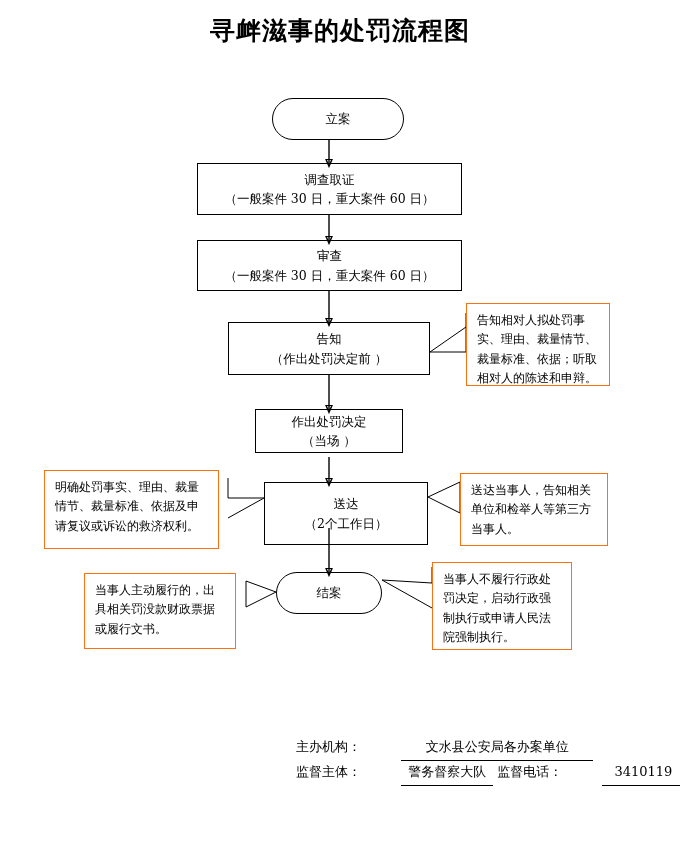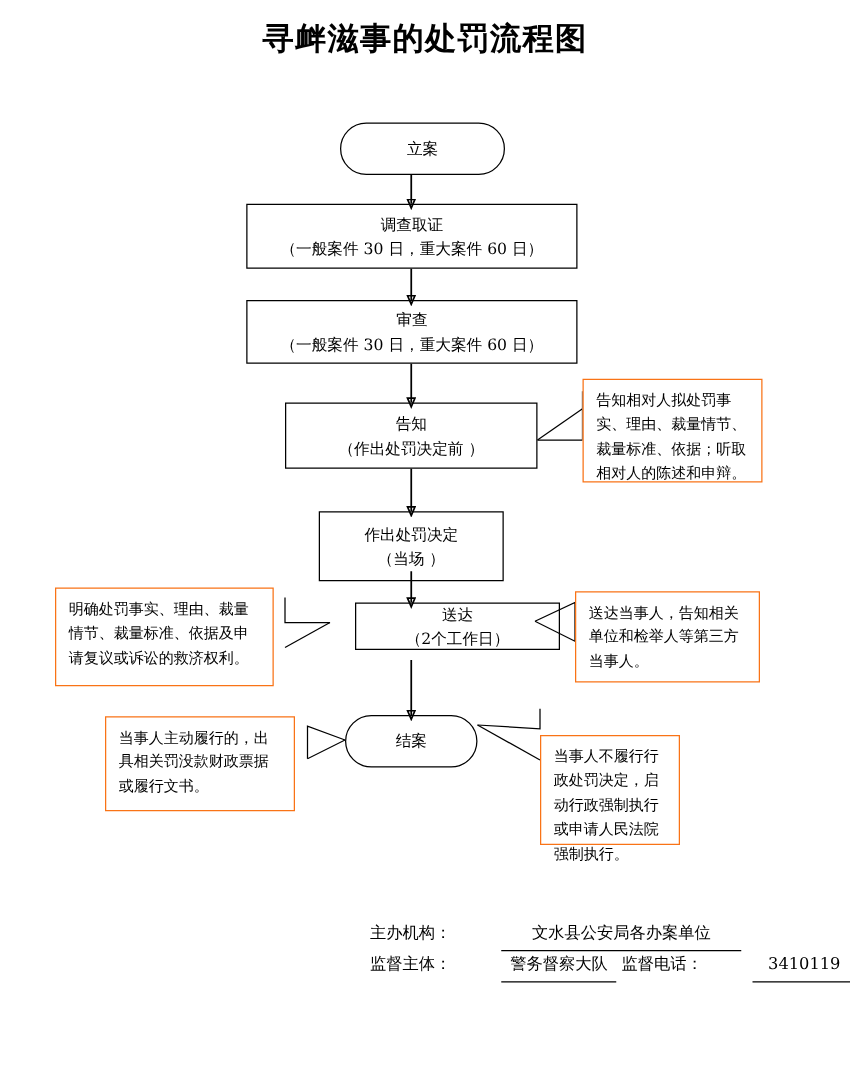--- a/index.html
+++ b/index.html
@@ -163,43 +163,43 @@
   <div class="node" style="left:197px; top:240px; width:265px; height:51px;">
     <span class="l1">审查</span>
     <span class="l2">（一般案件 30 日，重大案件 60 日）</span>
   </div>
 
   <div class="node" style="left:228px; top:322px; width:202px; height:53px;">
     <span class="l1">告知</span>
     <span class="l2">（作出处罚决定前 ）</span>
   </div>
 
-  <div class="node" style="left:255px; top:409px; width:148px; height:56px;text-align:right;">
+  <div class="node" style="left:255px; top:409px; width:148px; height:44px;text-align:right;">
     <span class="l1">作出处罚决定</span>
     <span class="l2">（当场 ）</span>
   </div>
 
-  <div class="node" style="left:264px; top:482px; width:164px; height:38px;margin-left:20px;">
+  <div class="node" style="left:264px; top:482px; width:164px; height:63px;">
     <span class="l1">送达</span>
     <span class="l2">（2个工作日）</span>
   </div>
 
   <div class="node rounded" style="left:276px; top:572px; width:106px; height:42px;">
     <span class="l1">结案</span>
   </div>
 
   <div class="callout" style="left:466px; top:303px; width:144px; height:83px;">告知相对人拟处罚事实、理由、裁量情节、裁量标准、依据；听取相对人的陈述和申辩。</div>
 
   <div class="callout" style="left:460px; top:473px; width:148px; height:73px;">送达当事人，告知相关单位和检举人等第三方当事人。</div>
 
   <div class="callout" style="left:44px; top:470px; width:175px; height:79px;">明确处罚事实、理由、裁量情节、裁量标准、依据及申请复议或诉讼的救济权利。</div>
 
   <div class="callout" style="left:84px; top:573px; width:152px; height:76px;">当事人主动履行的，出具相关罚没款财政票据或履行文书。</div>
 
-  <div class="callout" style="left:432px; top:588px; width:112px; height:88px;">当事人不履行行政处罚决定，启动行政强制执行或申请人民法院强制执行。</div>
+  <div class="callout" style="left:432px; top:562px; width:140px; height:88px;">当事人不履行行政处罚决定，启动行政强制执行或申请人民法院强制执行。</div>
 
   <div class="footer">
     <span class="row">
       <span>主办机构：</span>
       <span class="ul wide">文水县公安局各办案单位</span>
     </span>
     <span class="row">
       <span>监督主体：</span>
       <span class="ul mid">警务督察大队</span>
       <span>监督电话：</span>

